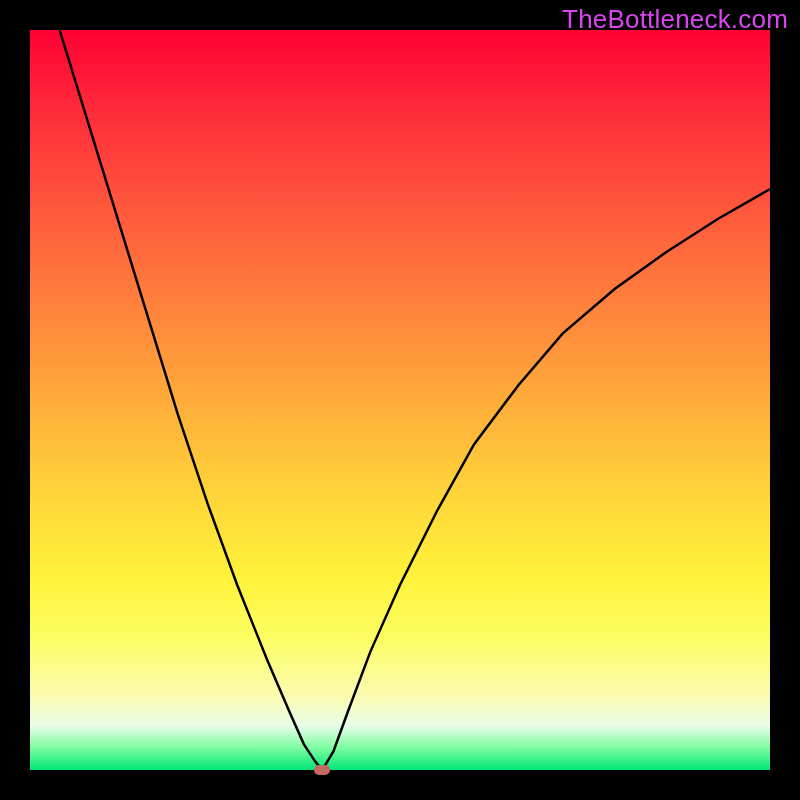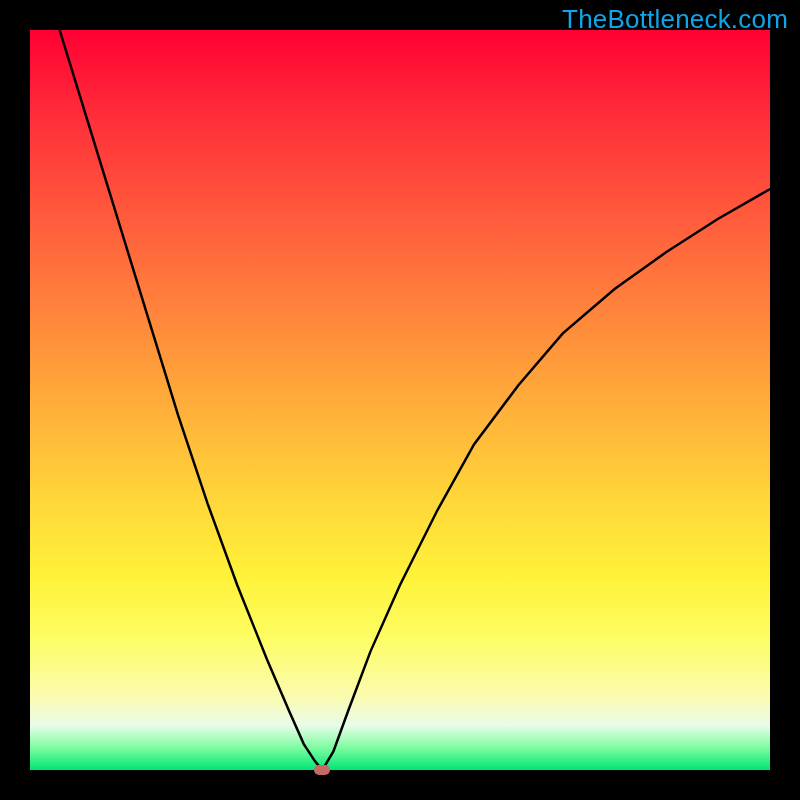--- a/index.html
+++ b/index.html
@@ -29,21 +29,21 @@
       #fbfbb0 90%,
       #e8fce8 94%,
       #7dfca0 97%,
       #00e676 100%
     );
   }
   .watermark {
     position: absolute;
     top: 4px;
     right: 12px;
-    color: #0ea5e9;
+    color: #d946ef;
     font-size: 26px;
     font-weight: 500;
     letter-spacing: 0.2px;
     z-index: 5;
   }
   svg.curve {
     position: absolute;
     left: 0; top: 0;
     width: 100%;
     height: 100%;

